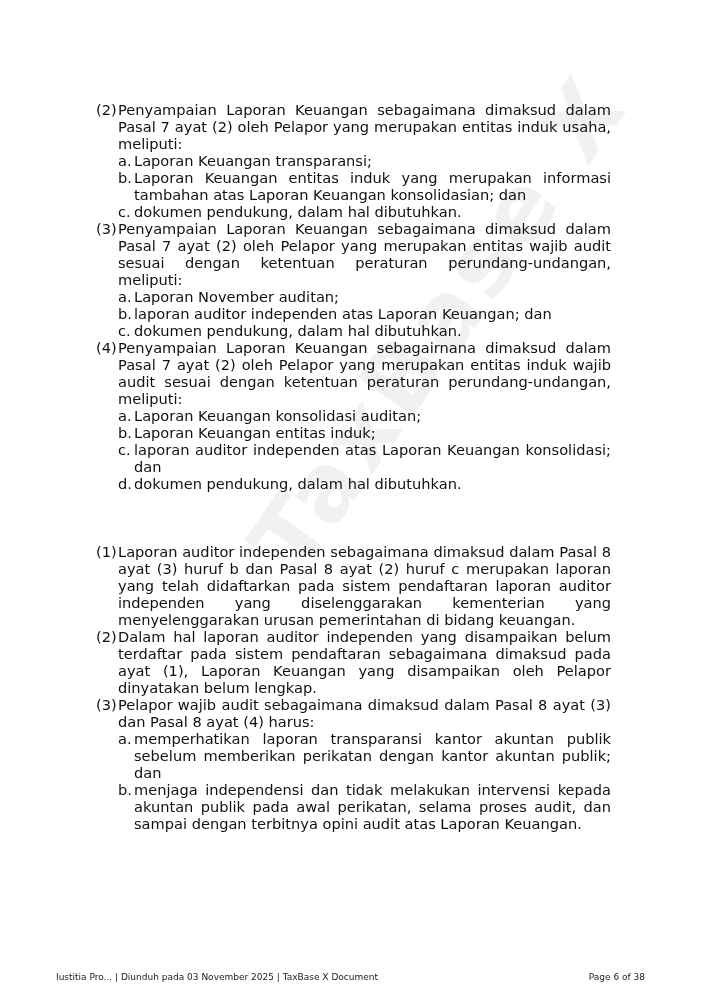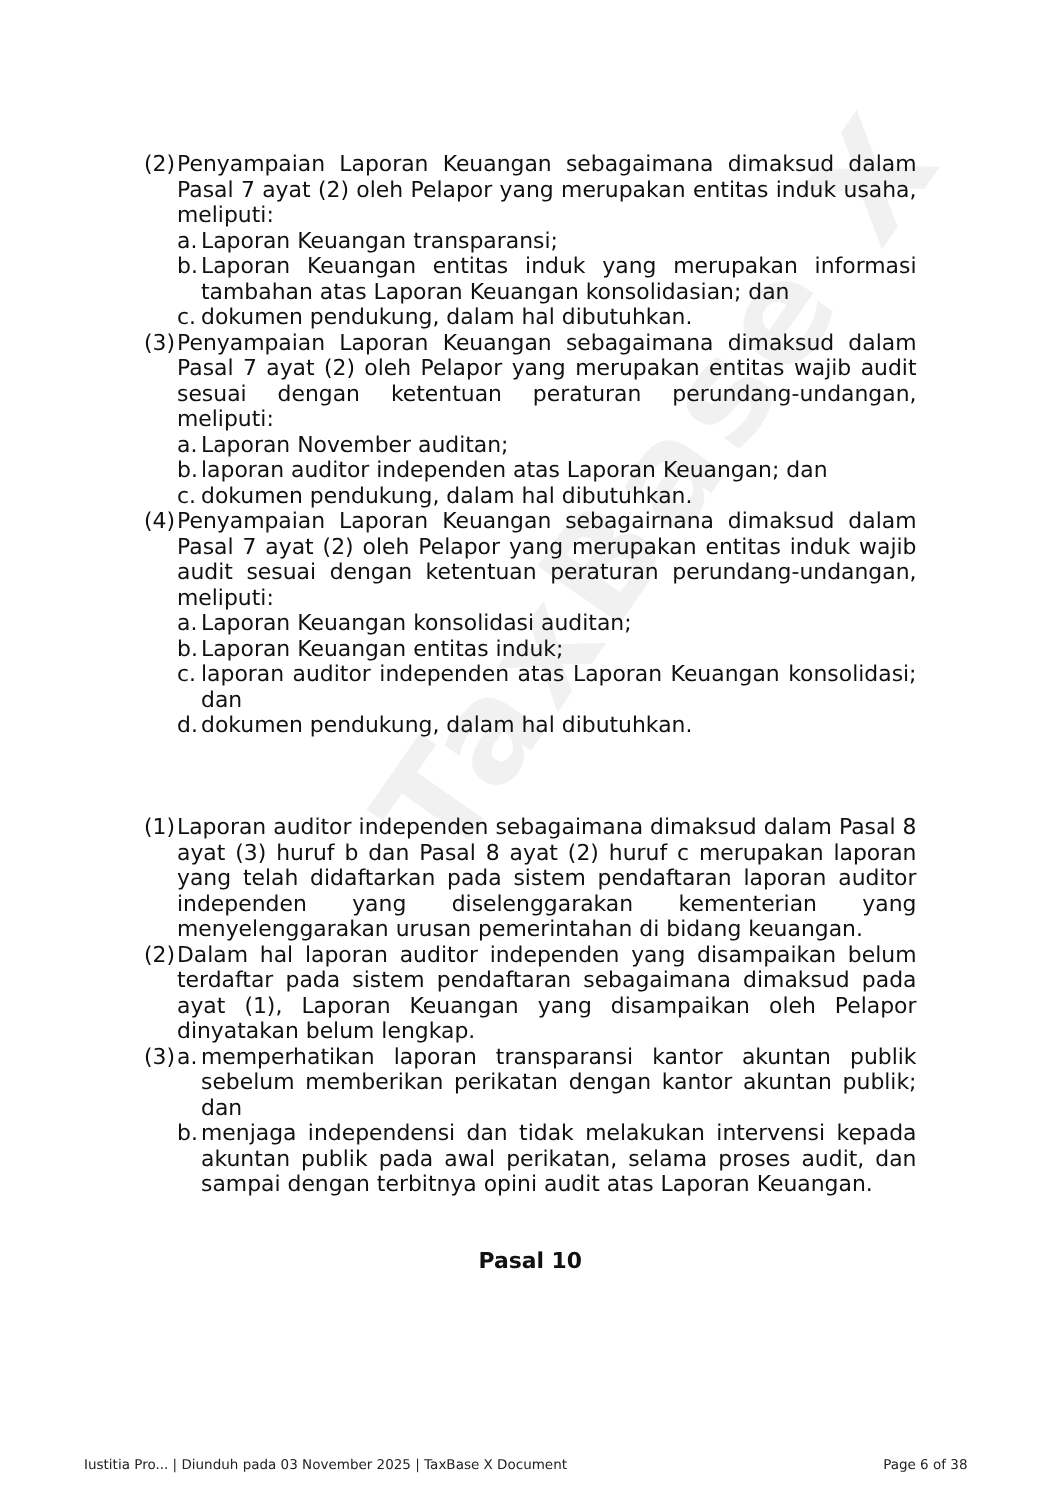--- a/index.html
+++ b/index.html
@@ -102,32 +102,32 @@
         </div>
         <div class="item">
           <span class="num">(2)</span>
           <div class="body">
             <p>Dalam hal laporan auditor independen yang disampaikan belum terdaftar pada sistem pendaftaran sebagaimana dimaksud pada ayat (1), Laporan Keuangan yang disampaikan oleh Pelapor dinyatakan belum lengkap.</p>
           </div>
         </div>
         <div class="item">
           <span class="num">(3)</span>
           <div class="body">
+            <p>Pelapor wajib audit sebagaimana dimaksud dalam Pasal 8 ayat (3) dan Pasal 8 ayat (4) harus:</p>
             <div class="sub">
               <span class="letter">a.</span>
               <span class="subtext">memperhatikan laporan transparansi kantor akuntan publik sebelum memberikan perikatan dengan kantor akuntan publik; dan</span>
             </div>
             <div class="sub">
               <span class="letter">b.</span>
               <span class="subtext">menjaga independensi dan tidak melakukan intervensi kepada akuntan publik pada awal perikatan, selama proses audit, dan sampai dengan terbitnya opini audit atas Laporan Keuangan.</span>
             </div>
           </div>
         </div>
       </div>
     <div style="height:34px"></div>
-    <p class="heading">Pasal 10</p>
   </div>
 
   <div class="footer">
     <span class="footer-left">Iustitia Pro... | Diunduh pada 03 November 2025 | TaxBase X Document</span>
     <span class="footer-right">Page 6 of 38</span>
   </div>
 </div>
 
 </body></html>

